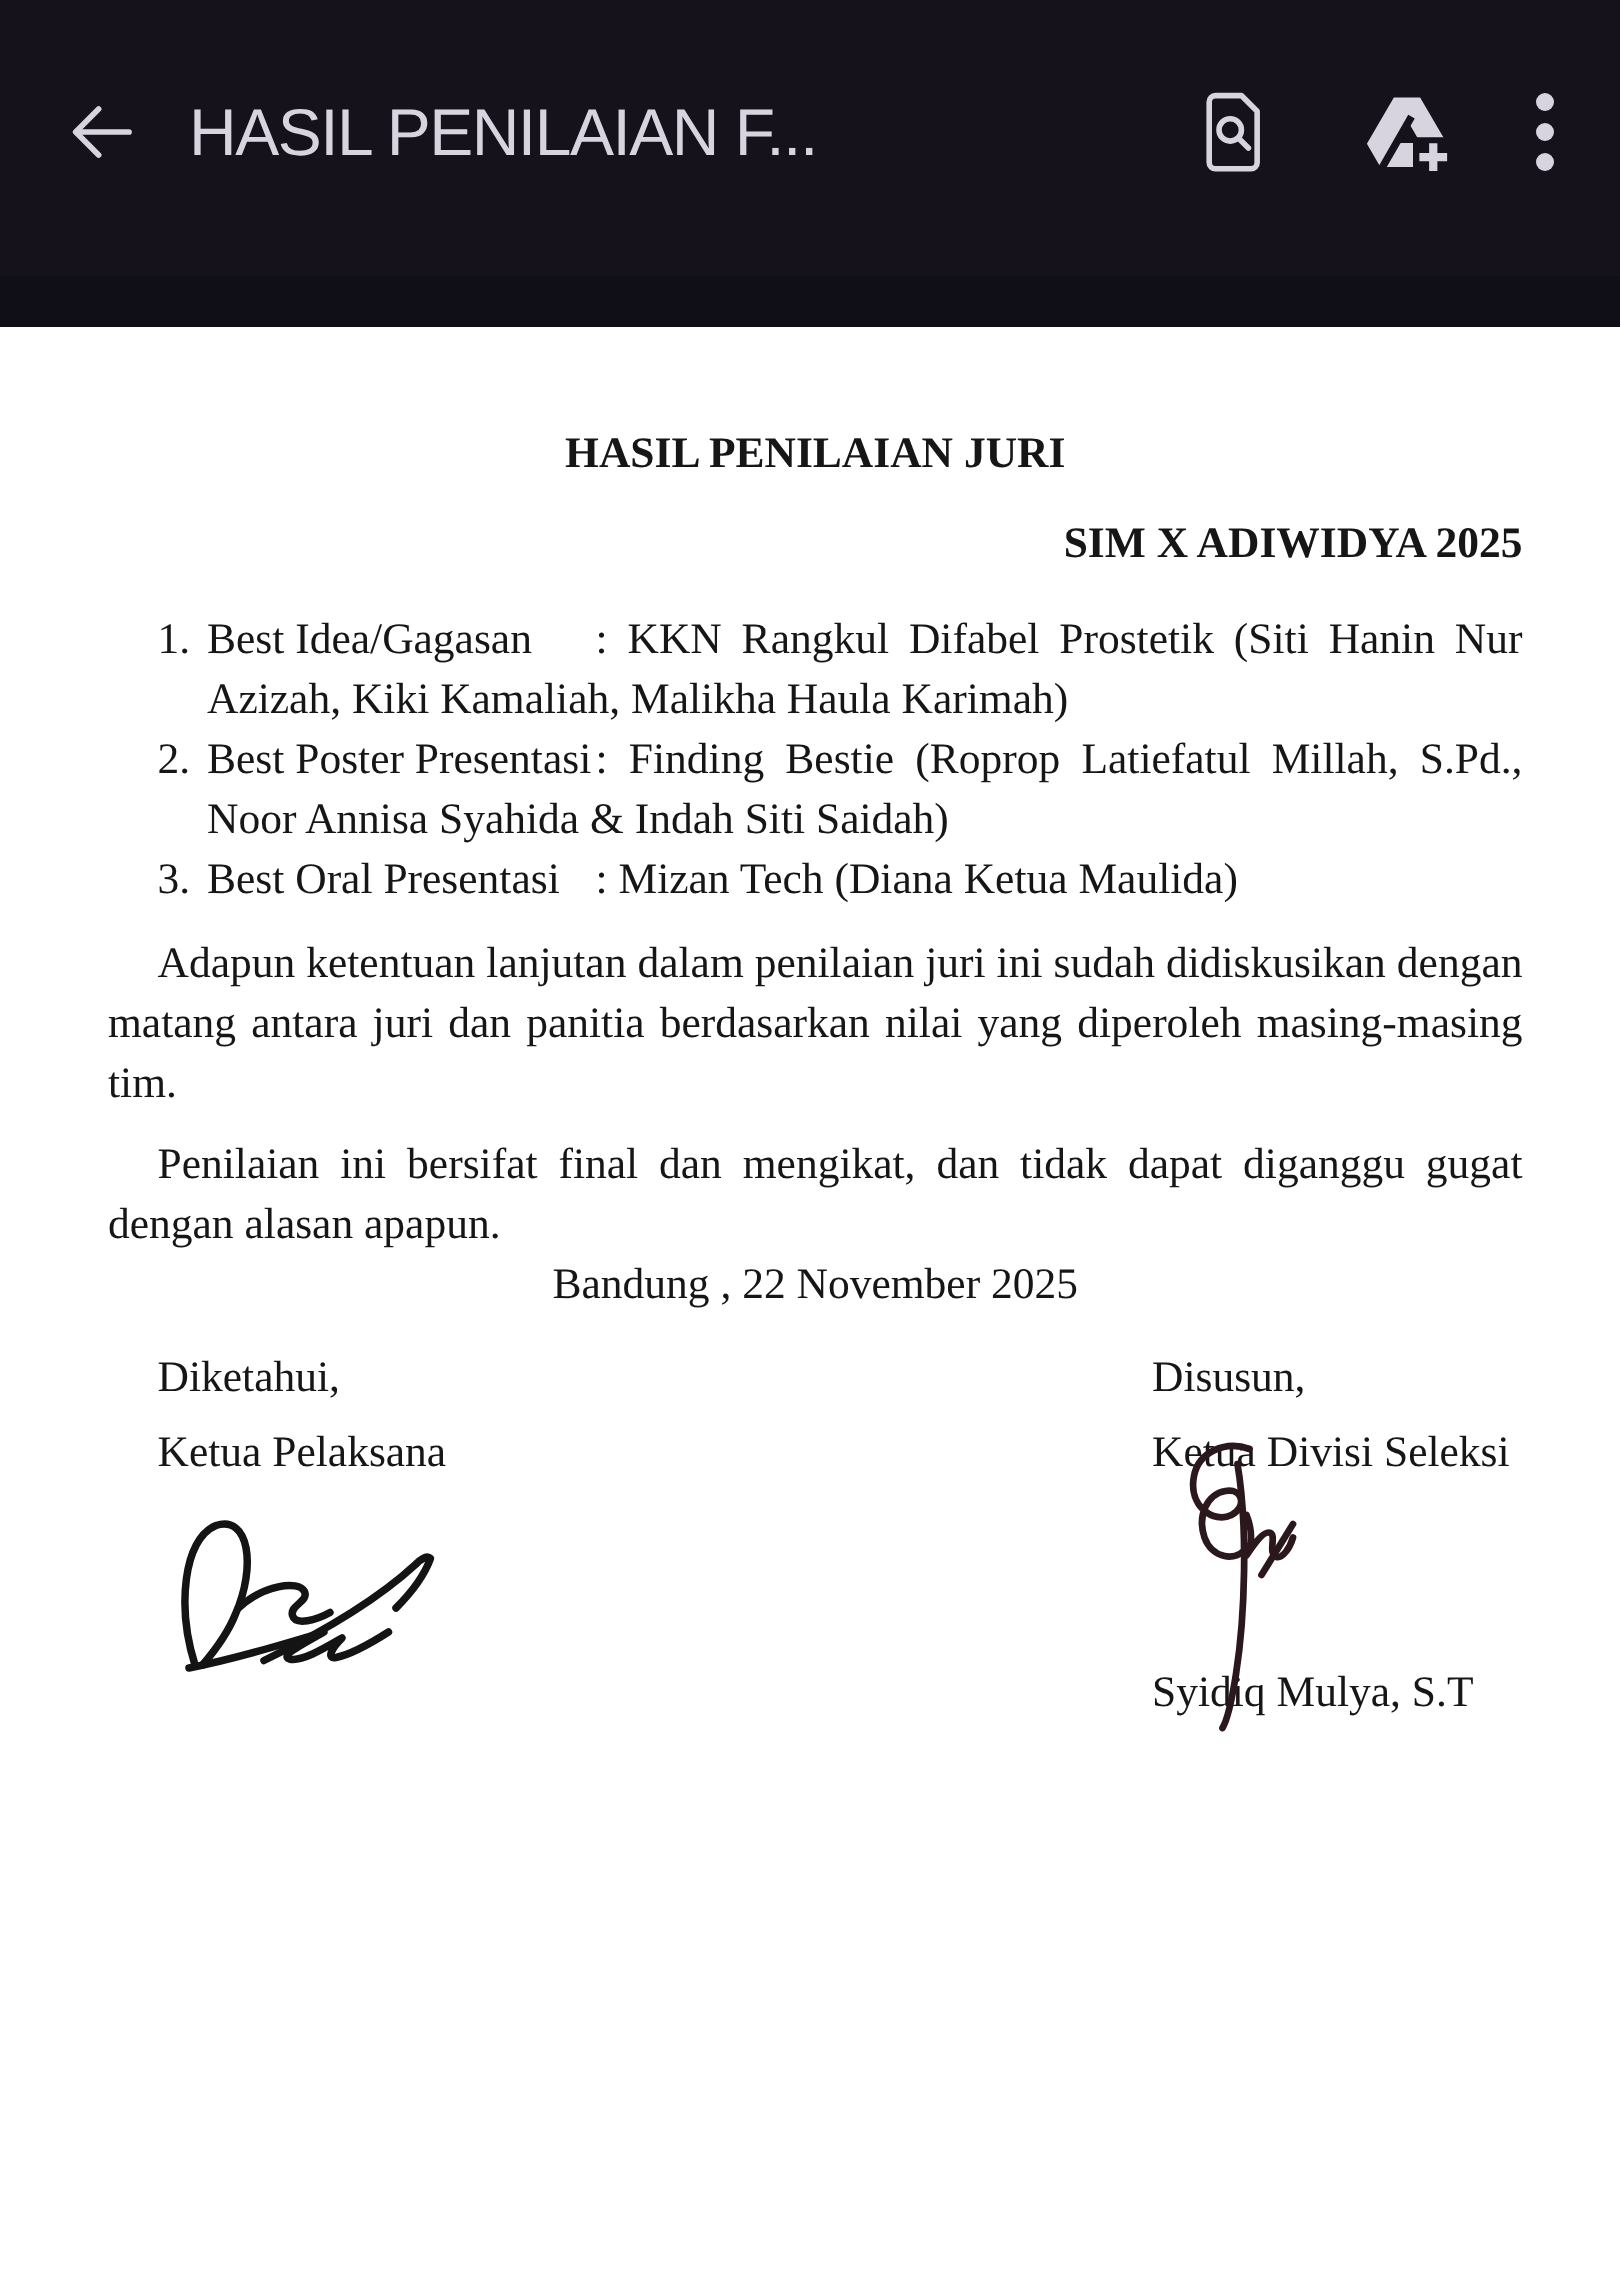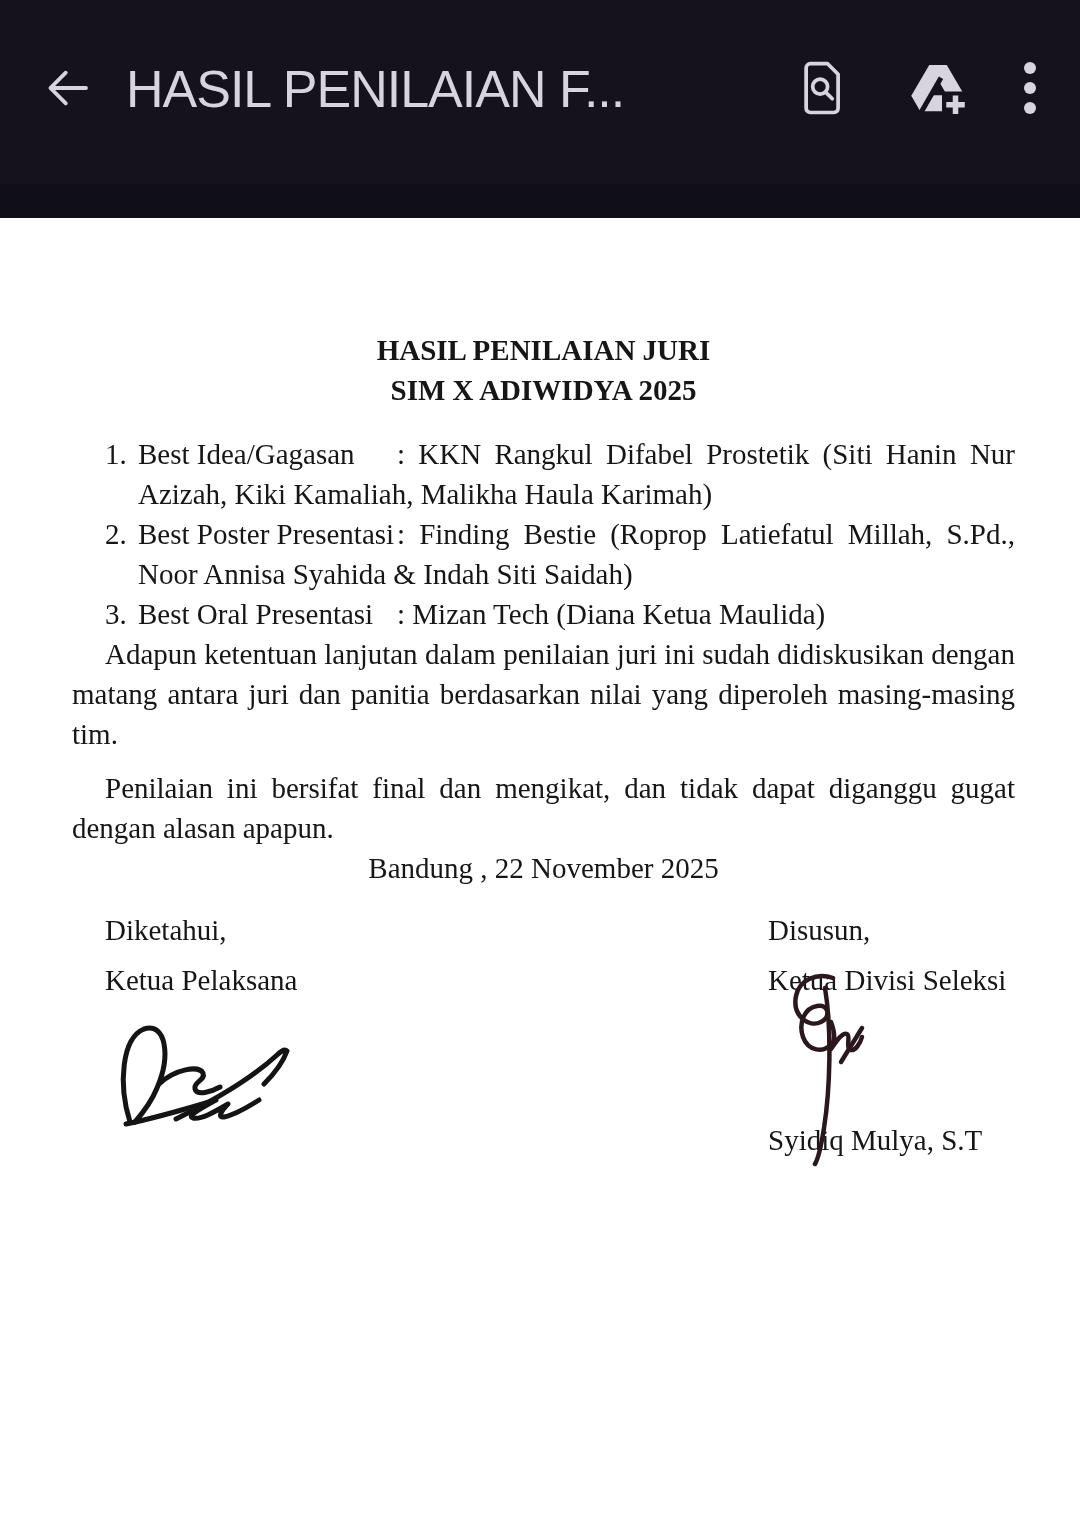--- a/index.html
+++ b/index.html
@@ -14,45 +14,45 @@
   .bar-row{
     position:absolute; top:34px; left:0; right:0; height:110px;
     display:flex; align-items:center;
   }
   .back-btn{
     width:56px; height:56px; margin-left:40px; border:none; background:transparent;
     display:flex; align-items:center; justify-content:center; cursor:pointer;
   }
   .bar-title{
     margin-left:30px; font-family:"Liberation Sans", sans-serif;
-    font-size:52px; font-weight:400; letter-spacing:-1px; color:#d8d4df;
+    font-size:44px; font-weight:400; letter-spacing:-1px; color:#d8d4df;
     white-space:nowrap; overflow:hidden; max-width:650px;
   }
   .bar-actions{ margin-left:auto; display:flex; align-items:center; margin-right:28px; }
   .icon-btn{
     border:none; background:transparent; cursor:pointer;
     display:flex; align-items:center; justify-content:center;
     width:60px; height:70px;
   }
   .icon-btn + .icon-btn{ margin-left:56px; }
   .icon-btn.overflow{ margin-left:40px; width:44px; }
 
   
   .document-view{
     position:relative; width:1080px; height:1310px; background:#ffffff;
     padding:0 65px 0 72px;
     font-size:29px; line-height:40px; color:#161616;
   }
   .doc-heading{ text-align:center; font-weight:700; }
-  .doc-heading .h-line1{ padding-top:112px; }
-  .doc-heading .h-line2{ margin-top:0; }
+  .doc-heading .h-line1{ padding-top:64px; }
+  .doc-heading .h-line2{ margin-top:20px;text-align:right; }
 
   .para{ text-align:justify; text-indent:33px; }
   .para1{ margin-top:40px; }
-  .para2{ }
+  .para2{ margin-top:16px; }
   .para3{ margin-top:14px; }
 
   .award-list{ margin-top:24px; }
   .list-item{ position:relative; padding-left:66px; text-align:justify; }
   .list-item .num{ position:absolute; left:33px; top:0; }
   .list-item .label{ display:inline-block; width:259px; }
 
   .dateline{ text-align:center; }
 
   .signatories{ position:relative; margin-top:22px;text-align:center; }

